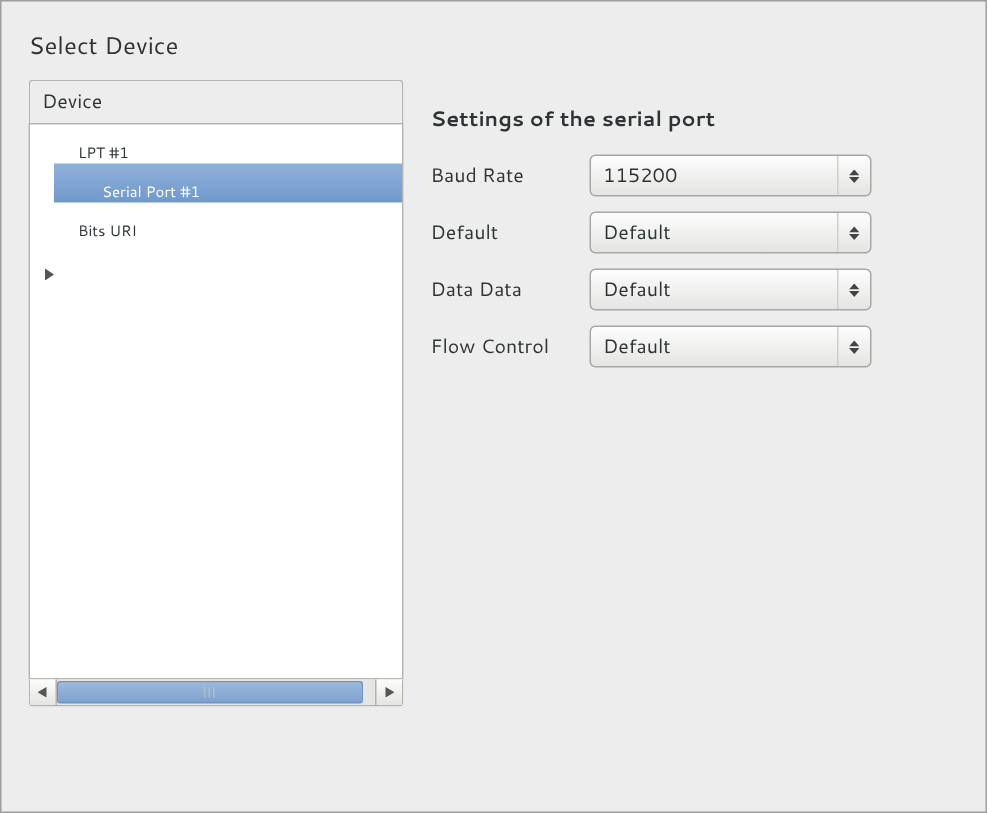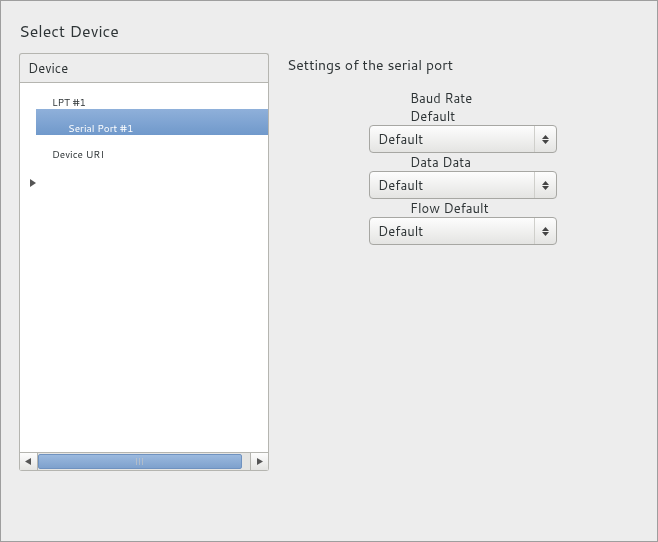--- a/index.html
+++ b/index.html
@@ -110,29 +110,29 @@
   }
   .thumb-grip {
     width: 1px; height: 7px;
     background: rgba(255,255,255,0.6);
     border-right: 1px solid rgba(0,0,0,0.15);
   }
   .right-panel {
     flex: 1;
   }
   .settings-title {
-    font-weight: normal;
+    font-weight: bold;
     font-size: 14px;
     margin-bottom: 14px;
-    margin-top: 2px;
+    margin-top: 16px;
   }
   .form-row {
     display: flex;
     align-items: center;
-    flex-direction: column;
+    margin-bottom: 10px;
   }
   .form-label {
     width: 106px;
     font-size: 13px;
   }
   .combo {
     width: 188px;
     height: 28px;
     display: flex;
     align-items: stretch;
@@ -196,21 +196,21 @@
             <span>LPT #1</span>
           </div>
           <div class="tree-item selected">
             <span class="expander"></span>
             <span style="width: 12px; display: inline-block;"></span>
             <span>Serial Port #1</span>
           </div>
           <div class="tree-item">
             <span class="expander"></span>
             <span style="width: 12px; display: inline-block;"></span>
-            <span>Device URI</span>
+            <span>Bits URI</span>
           </div>
           <div class="tree-item">
             <span class="expander">
               <svg width="8" height="8">
                 <polygon points="1,0 1,8 7,4" fill="#555"></polygon>
               </svg>
             </span>
           </div>
         </div>
       <div class="hscrollbar">
@@ -232,20 +232,31 @@
             </svg>
         </div>
       </div>
     </div>
 
     <div class="right-panel">
       <div class="settings-title">Settings of the serial port</div>
       <div id="fields">
           <div class="form-row">
             <div class="form-label">Baud Rate</div>
+            <div class="combo">
+              <div class="combo-text">115200</div>
+              <div class="combo-btn">
+                <svg width="7" height="4">
+                  <polygon points="0,4 7,4 3.5,0" fill="#444"></polygon>
+                </svg>
+                <svg width="7" height="4">
+                  <polygon points="0,0 7,0 3.5,4" fill="#444"></polygon>
+                </svg>
+              </div>
+            </div>
           </div>
           <div class="form-row">
             <div class="form-label">Default</div>
             <div class="combo">
               <div class="combo-text">Default</div>
               <div class="combo-btn">
                 <svg width="7" height="4">
                   <polygon points="0,4 7,4 3.5,0" fill="#444"></polygon>
                 </svg>
                 <svg width="7" height="4">
@@ -262,21 +273,21 @@
                 <svg width="7" height="4">
                   <polygon points="0,4 7,4 3.5,0" fill="#444"></polygon>
                 </svg>
                 <svg width="7" height="4">
                   <polygon points="0,0 7,0 3.5,4" fill="#444"></polygon>
                 </svg>
               </div>
             </div>
           </div>
           <div class="form-row">
-            <div class="form-label">Flow Default</div>
+            <div class="form-label">Flow Control</div>
             <div class="combo">
               <div class="combo-text">Default</div>
               <div class="combo-btn">
                 <svg width="7" height="4">
                   <polygon points="0,4 7,4 3.5,0" fill="#444"></polygon>
                 </svg>
                 <svg width="7" height="4">
                   <polygon points="0,0 7,0 3.5,4" fill="#444"></polygon>
                 </svg>
               </div>

